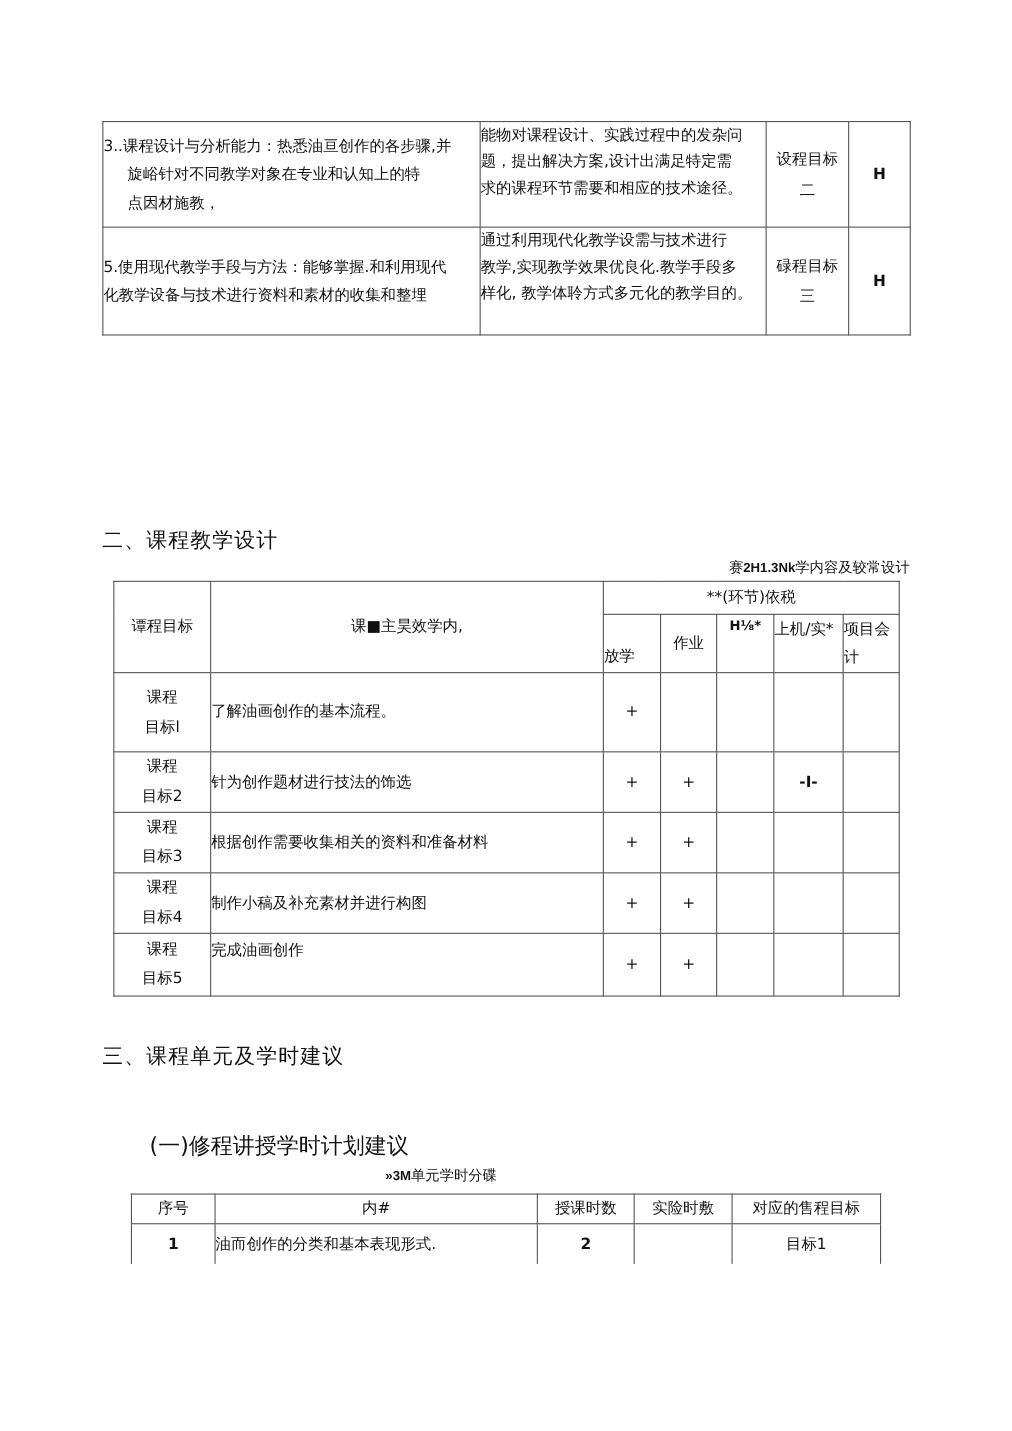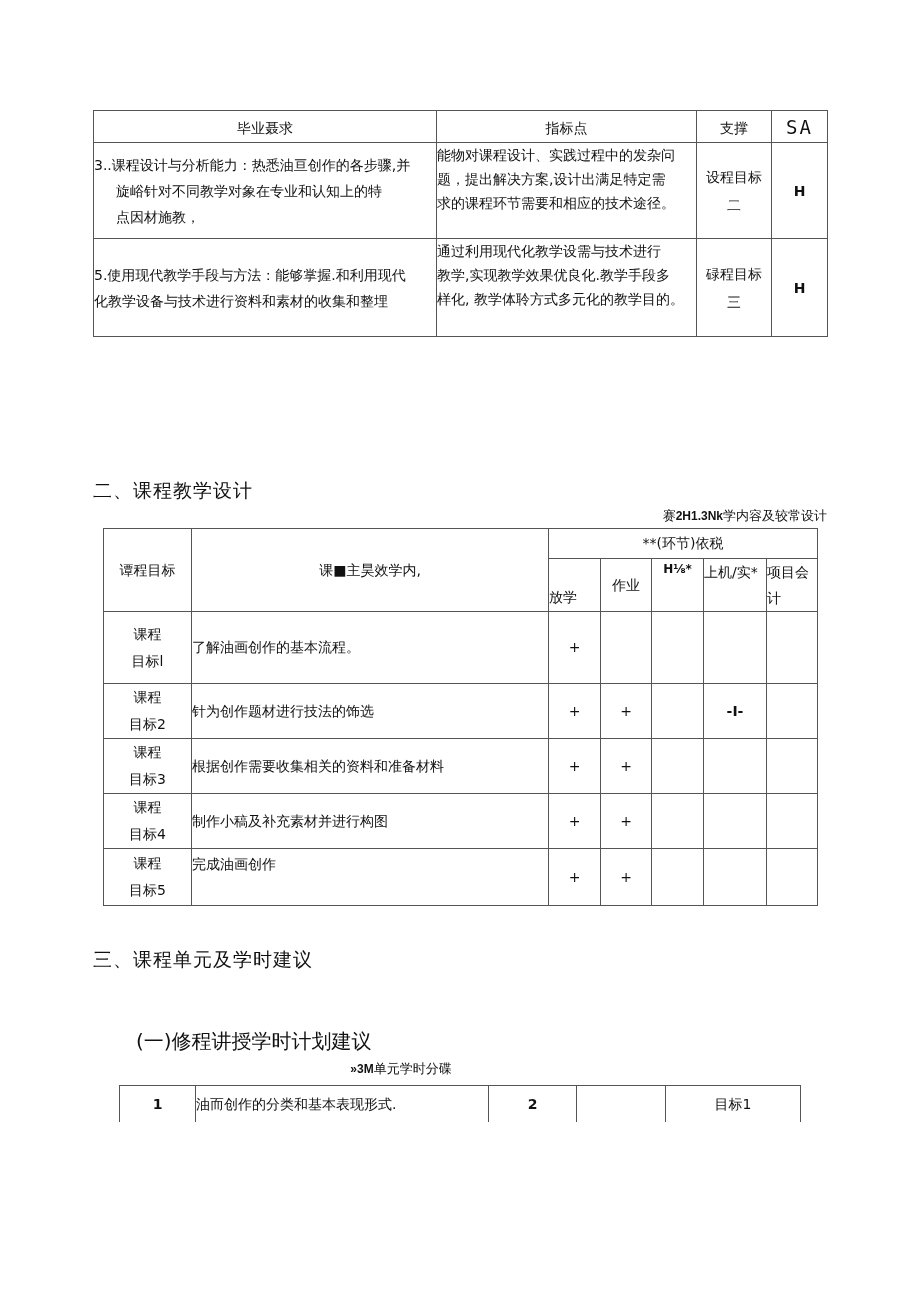--- a/index.html
+++ b/index.html
@@ -33,26 +33,20 @@
 <body>
 
 <table id="t1">
   <colgroup>
     <col style="width:343px">
       <col style="width:260px">
       <col style="width:75px">
       <col style="width:56px">
   </colgroup>
   <tbody>
-      <tr style="height:32px">
-    <td class="c" style="vertical-align:bottom">毕业聂求</td>
-    <td class="c" style="vertical-align:bottom">指标点</td>
-    <td class="c" style="vertical-align:bottom">支撑</td>
-    <td class="c sa">SA</td>
-  </tr>
   <tr style="height:96px">
     <td class="req" style="vertical-align:middle">
       <div class="b-num">3..课程设计与分析能力：热悉油亘创作的各步骤,并</div>
       <div style="padding-left:22px">旋峪针对不同教学对象在专业和认知上的特</div>
       <div style="padding-left:22px">点因材施教，</div>
     </td>
     <td class="ind" style="vertical-align:top">
       <div>能物对课程设计、实践过程中的发杂问</div>
       <div>题，提出解决方案,设计出满足特定需</div>
       <div>求的课程环节需要和相应的技术途径。</div>
@@ -181,20 +175,27 @@
 
 <table id="t3" style="border-bottom:none">
   <colgroup>
     <col style="width:76px">
       <col style="width:293px">
       <col style="width:88px">
       <col style="width:89px">
       <col style="width:135px">
   </colgroup>
   <tbody>
+      <tr style="height:26px">
+    <td class="c">序号</td>
+    <td class="c">内#</td>
+    <td class="c">授课时数</td>
+    <td class="c">实险时敷</td>
+    <td class="c">对应的售程目标</td>
+  </tr>
   <tr style="height:36px">
     <td class="c b" style="border-bottom:none">1</td>
     <td style="border-bottom:none">油而创作的分类和基本表现形式.</td>
     <td class="c b" style="border-bottom:none">2</td>
     <td class="c" style="border-bottom:none"></td>
     <td class="c" style="border-bottom:none">目标1</td>
   </tr>
 </tbody>
   </table>
 

